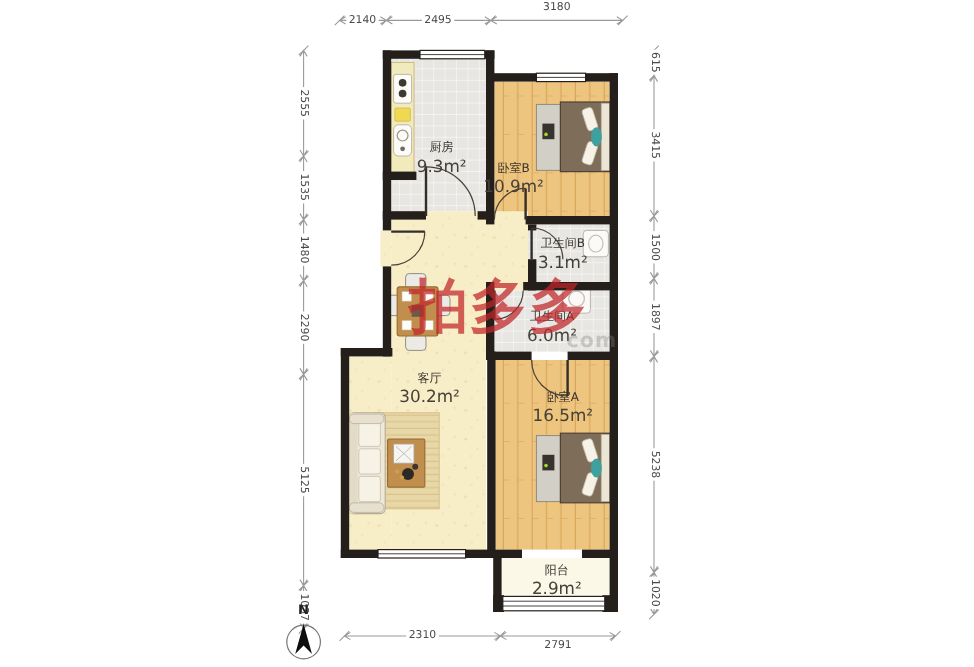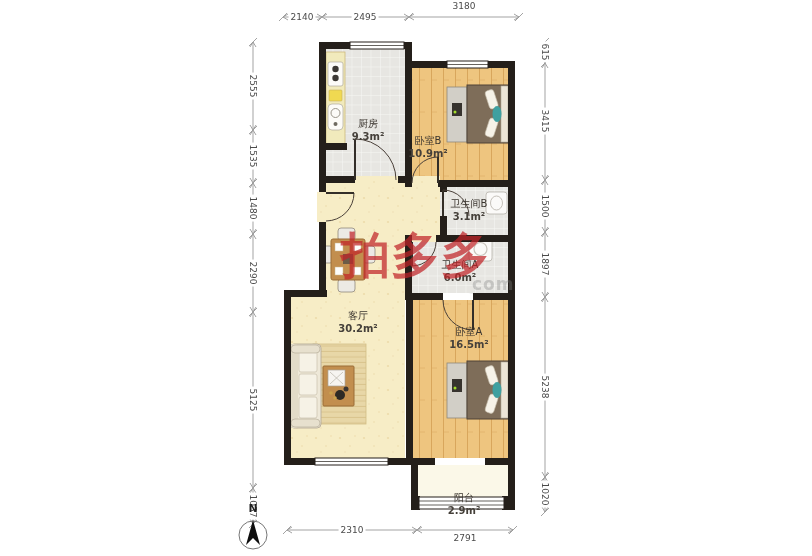--- a/index.html
+++ b/index.html
@@ -1,21 +1,21 @@
 <!DOCTYPE html>
 <html><head>
 <meta charset="utf-8">
 <style>
   html,body{margin:0;padding:0;background:#fff}
   .stage{position:relative;width:812px;height:556px;background:#ffffff;overflow:hidden;
          font-family:"DejaVu Sans","Liberation Sans",sans-serif}
   svg{position:absolute;left:0;top:0}
   .room{position:absolute;transform:translate(-50%,0);text-align:center;color:#3a342e;
         font-size:10px;font-weight:500;line-height:1.3;white-space:nowrap;pointer-events:none}
-  .room .area{font-size:10px;font-weight:700;color:#45403a}
+  .room .area{font-size:14px;font-weight:400;color:#45403a}
   .dim{position:absolute;font-size:9px;color:#4a4a4a;background:#fff;padding:0 2px;
        transform:translate(-50%,-50%);white-space:nowrap}
   .dim.v{transform:translate(-50%,-50%) rotate(90deg)}
   .wm-brand{position:absolute;left:341px;top:231px;font-size:49px;font-weight:700;
             color:rgba(193,36,40,0.72);letter-spacing:1px;line-height:1;white-space:nowrap}
   .wm-site{position:absolute;left:346px;top:283px;font-size:14.5px;font-weight:700;
            letter-spacing:2.5px;color:rgba(193,36,40,0.85);white-space:nowrap}
   .wm-ghost{position:absolute;left:472px;top:274px;font-size:17px;font-weight:700;
             color:rgba(130,130,130,0.35);letter-spacing:1px}
   .compass-n{position:absolute;left:253px;top:508px;transform:translate(-50%,-50%);
@@ -227,21 +227,21 @@
   <div class="area">6.0m²</div>
 </div>
 <div class="room" style="left:358px;top:309px">
   <div>客厅</div>
   <div class="area">30.2m²</div>
 </div>
 <div class="room" style="left:469px;top:325px">
   <div>卧室A</div>
   <div class="area">16.5m²</div>
 </div>
-<div class="room" style="left:464px;top:491px">
+<div class="room" style="left:464px;top:469px">
   <div>阳台</div>
   <div class="area">2.9m²</div>
 </div>
 
 <div class="dim" style="left:302px;top:17px">2140</div>
 <div class="dim" style="left:365px;top:17px">2495</div>
 <div class="dim" style="left:464px;top:6px">3180</div>
 
 <div class="dim" style="left:352px;top:530px">2310</div>
 <div class="dim" style="left:465px;top:538px">2791</div>

